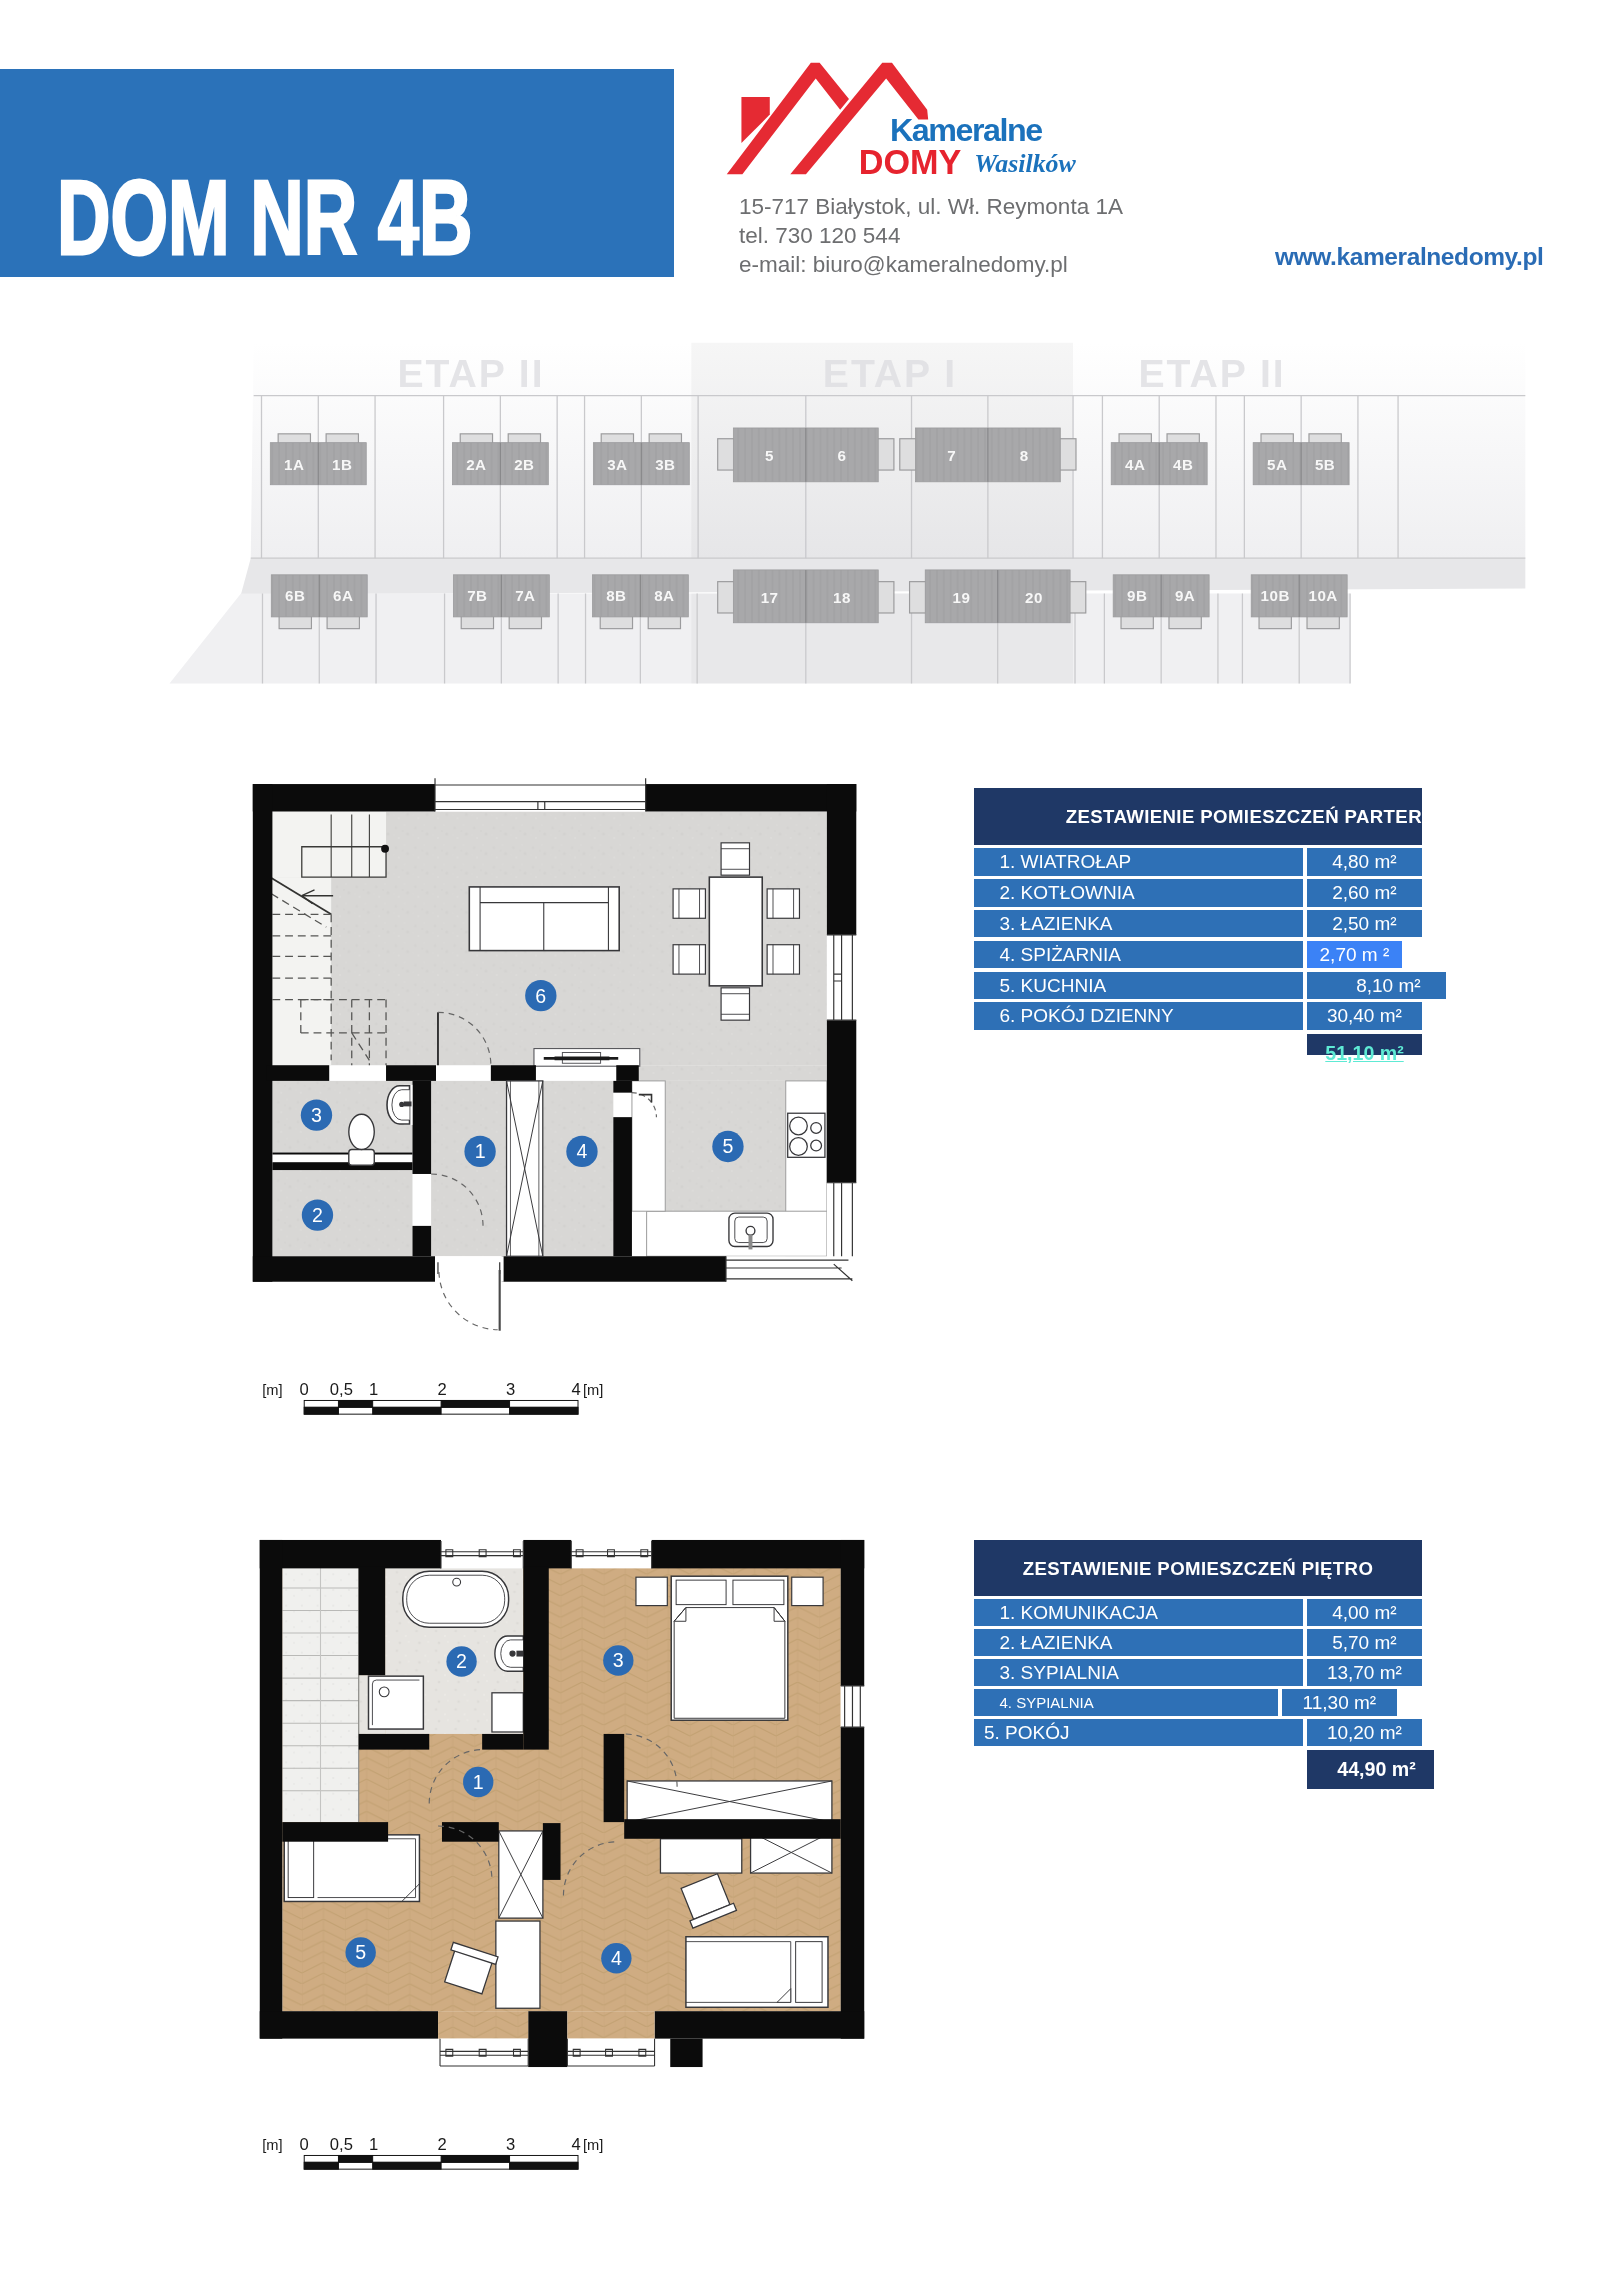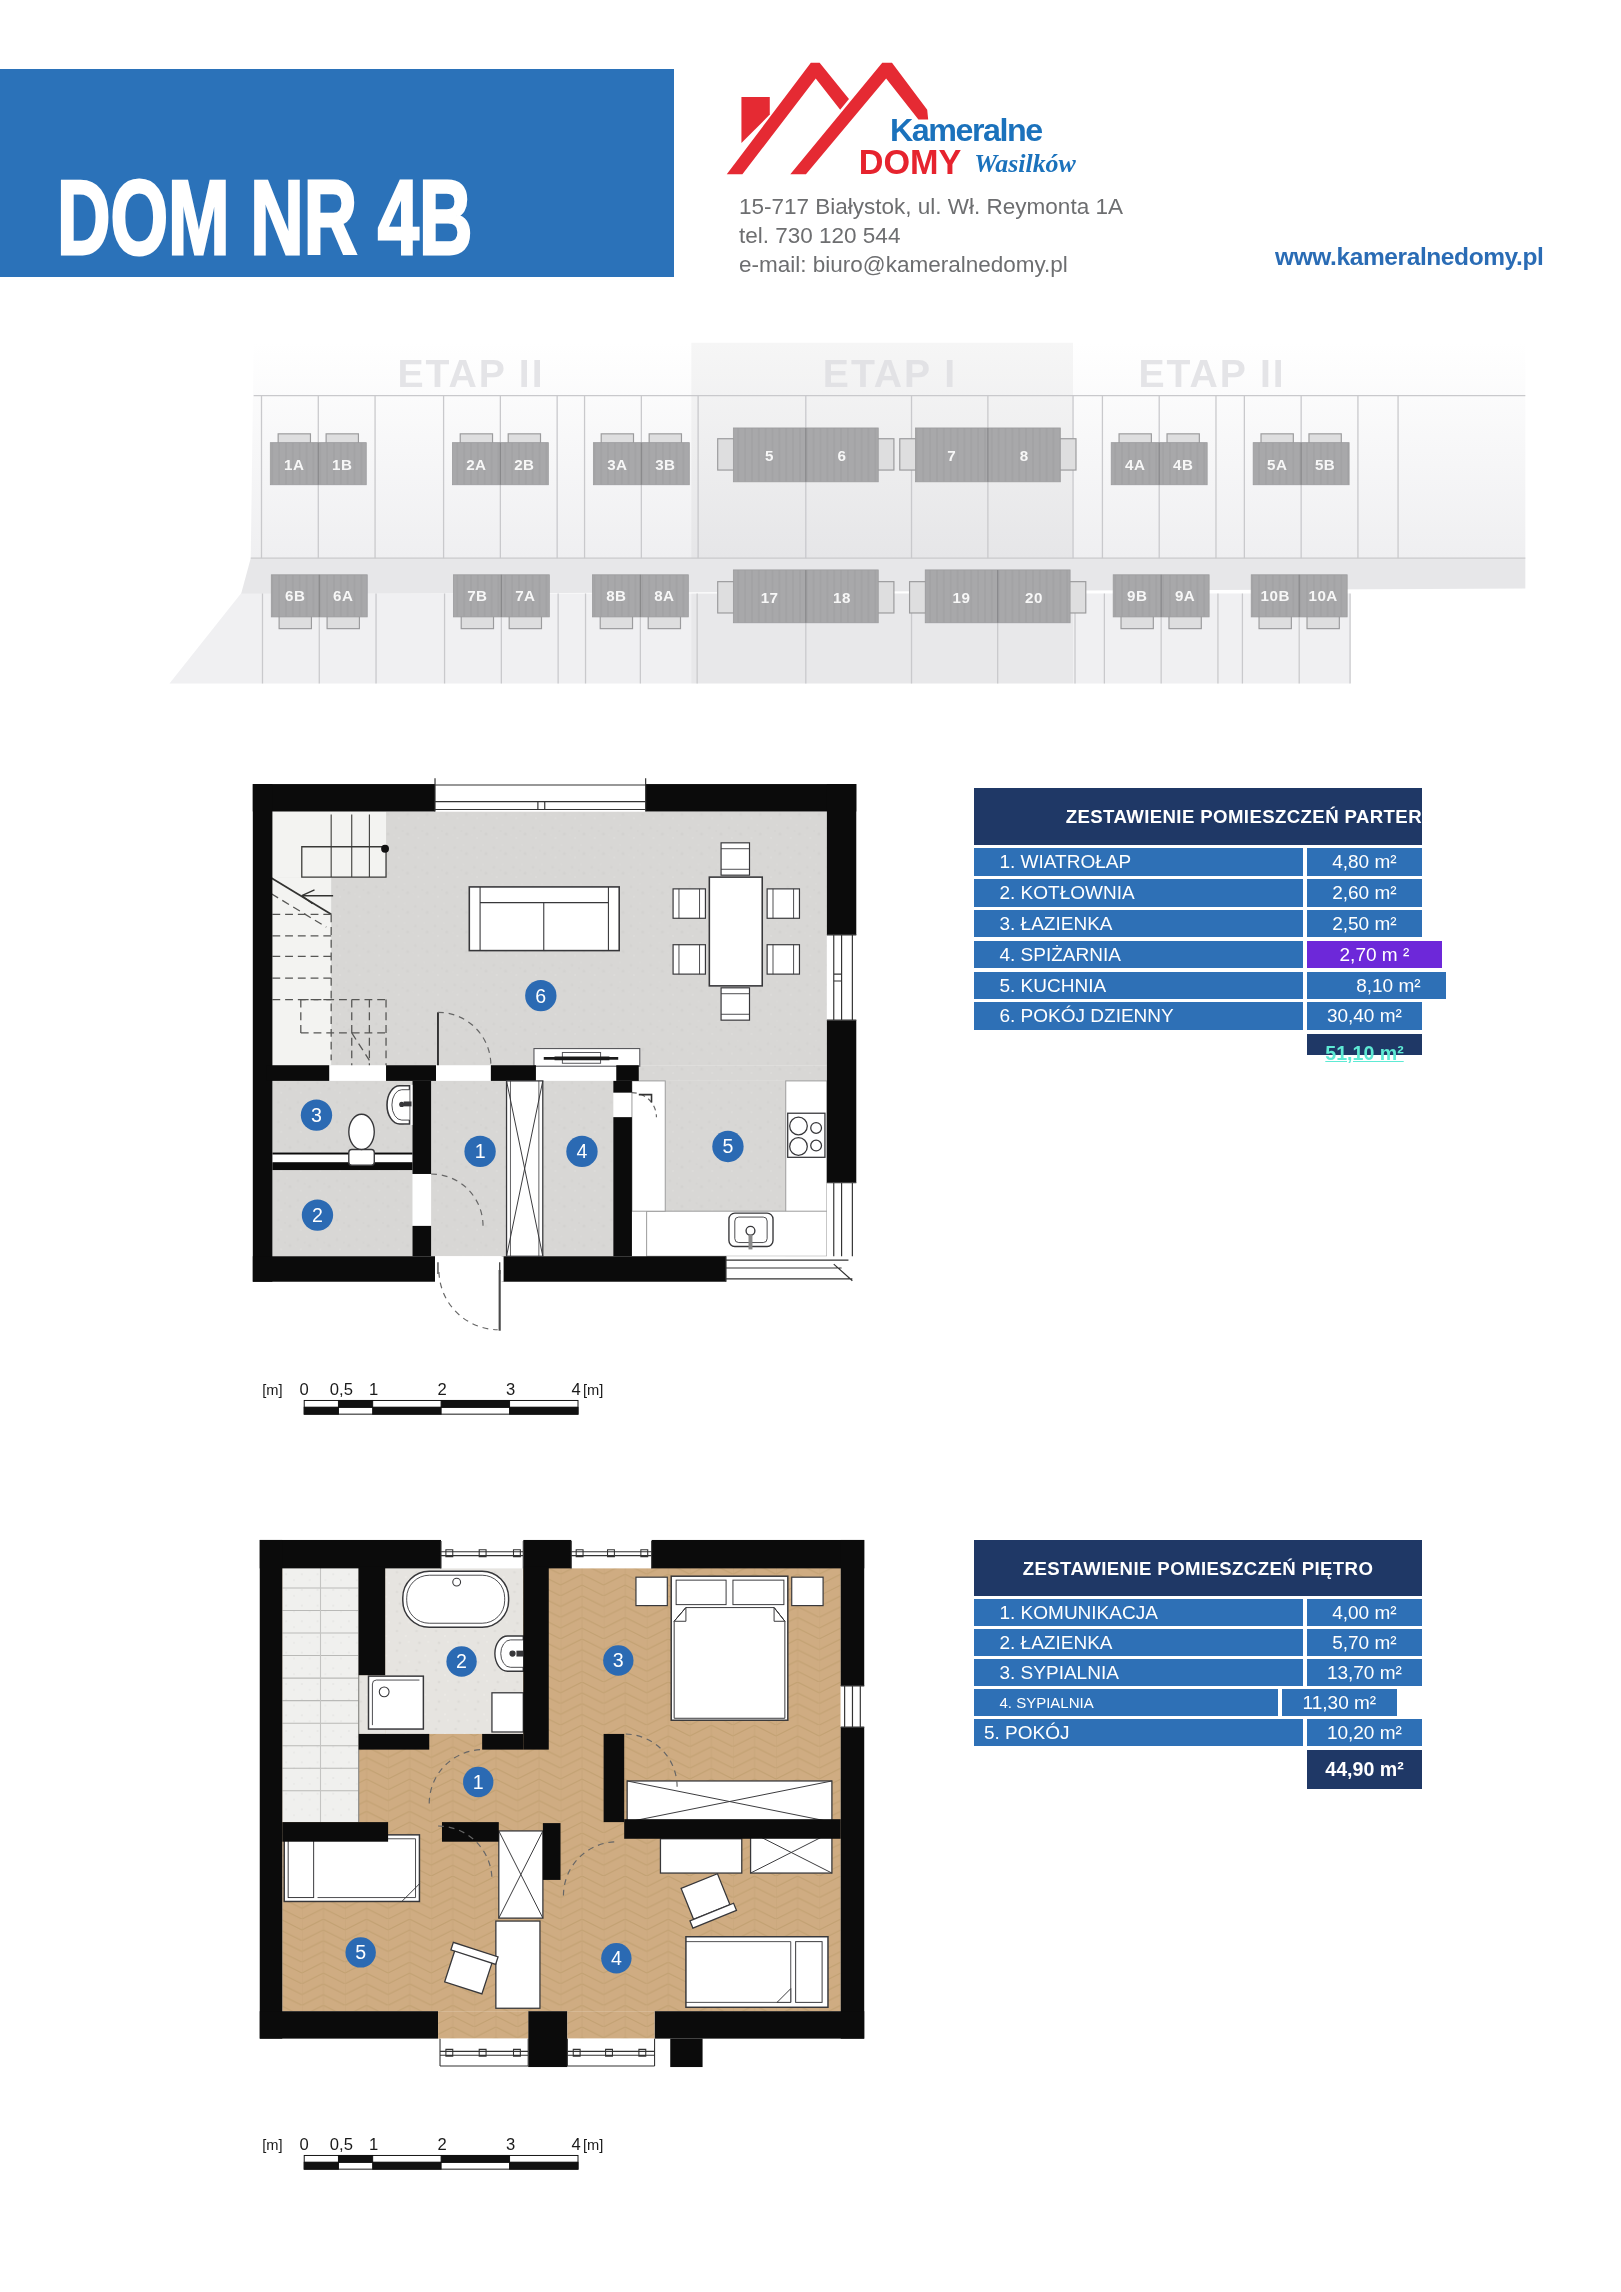--- a/index.html
+++ b/index.html
@@ -462,21 +462,21 @@
 
 <div style="margin-top:3.4px;height:27.4px;display:flex;">
         <div style="width:329px;background:#2e70b6;color:#ffffff;font-size:19px;line-height:27.4px;padding-left:25.5px;box-sizing:border-box;">3. ŁAZIENKA</div>
         <div style="width:3.9px;"></div>
         <div style="width:115px;background:#2e70b6;color:#ffffff;font-size:19px;line-height:27.4px;text-align:center;">2,50 m²</div>
       </div>
 
 <div style="margin-top:3.4px;height:27.4px;display:flex;">
         <div style="width:329px;background:#2e70b6;color:#ffffff;font-size:19px;line-height:27.4px;padding-left:25.5px;box-sizing:border-box;">4. SPIŻARNIA</div>
         <div style="width:3.9px;"></div>
-        <div style="width:135px;background:#6d28d9;color:#ffffff;font-size:19px;line-height:27.4px;text-align:center;">2,70 m ²</div>
+        <div style="width:95px;background:#3b82f6;color:#ffffff;font-size:19px;line-height:27.4px;text-align:center;">2,70 m ²</div>
       </div>
 
 <div style="margin-top:3.4px;height:27.4px;display:flex;">
         <div style="width:329px;background:#2e70b6;color:#ffffff;font-size:19px;line-height:27.4px;padding-left:25.5px;box-sizing:border-box;">5. KUCHNIA</div>
         <div style="width:3.9px;"></div>
         <div style="width:115px;background:#2e70b6;color:#ffffff;font-size:19px;line-height:27.4px;text-align:center;padding-left:24px;">8,10 m²</div>
       </div>
 
 <div style="margin-top:3.4px;height:27.4px;display:flex;">
         <div style="width:329px;background:#2e70b6;color:#ffffff;font-size:19px;line-height:27.4px;padding-left:25.5px;box-sizing:border-box;">6. POKÓJ DZIENNY</div>
@@ -743,21 +743,21 @@
         <div style="width:3.9px;"></div>
         <div style="width:115px;background:#2e70b6;color:#ffffff;font-size:19px;line-height:27px;text-align:center;">11,30 m²</div>
       </div>
 
 <div style="margin-top:3.1px;height:27px;display:flex;">
         <div style="width:329px;background:#2e70b6;color:#ffffff;font-size:19px;line-height:27px;padding-left:10px;box-sizing:border-box;">5. POKÓJ</div>
         <div style="width:3.9px;"></div>
         <div style="width:115px;background:#2e70b6;color:#ffffff;font-size:19px;line-height:27px;text-align:center;">10,20 m²</div>
       </div>
 
-<div style="margin-top:3.9px;margin-left:333px;width:115px;height:39px;background:#1f3866;color:#ffffff;font-weight:700;font-size:19.6px;text-align:center;line-height:39px;">44,90 m²</div>
+<div style="margin-top:3.9px;margin-left:333px;width:115px;height:39px;background:#1f3866;color:#ffffff;font-weight:700;font-size:19.6px;text-align:center;line-height:39px;padding-left:12px;">44,90 m²</div>
 </div>
 
 <svg class="abs" style="left:250px;top:2132px;" width="392" height="44" viewBox="255 2175 400 45">
 
 <g font-size="17" fill="#1a1a1a" font-family="Liberation Sans, sans-serif">
 <text x="267" y="2193" font-size="15">[m]</text>
 <text x="310" y="2193" text-anchor="middle">0</text>
 <text x="348" y="2193" text-anchor="middle">0,5</text>
 <text x="381" y="2193" text-anchor="middle">1</text>
 <text x="451" y="2193" text-anchor="middle">2</text>

